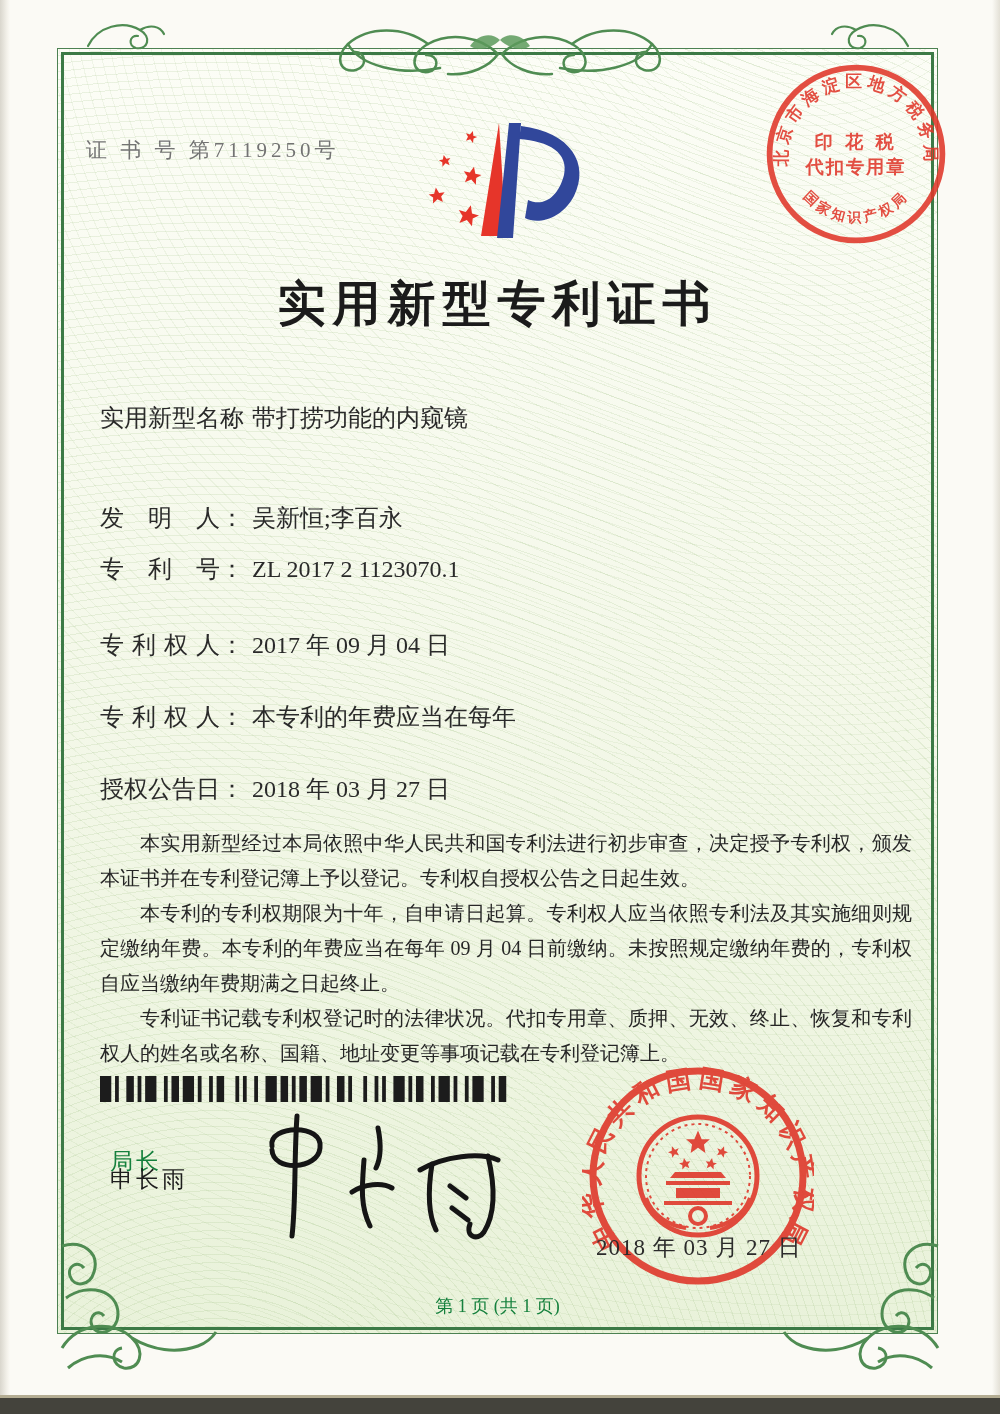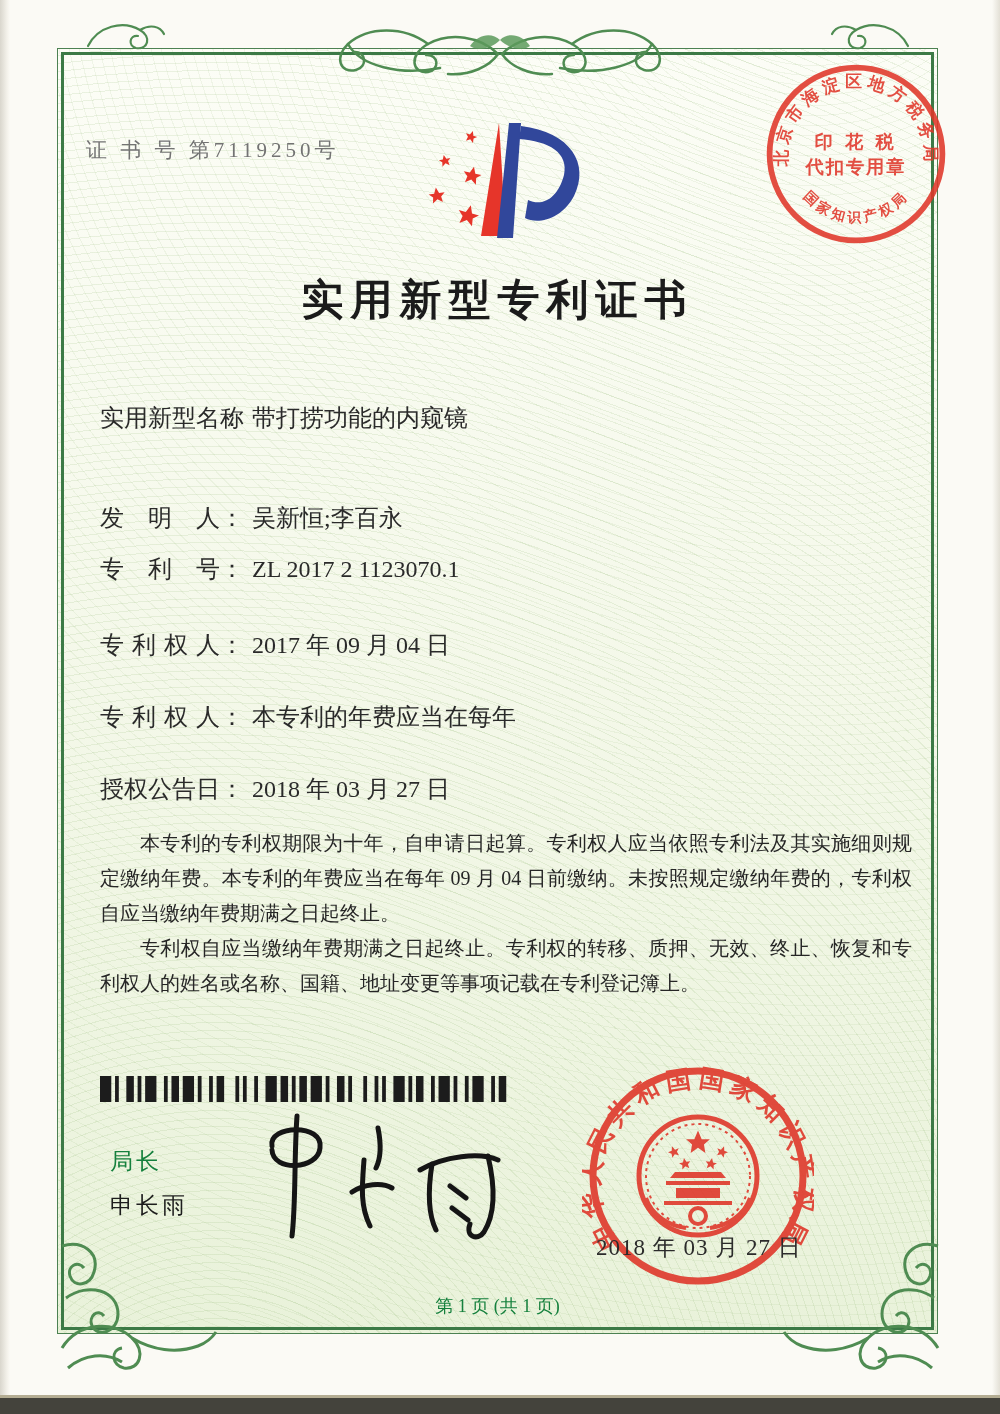--- a/index.html
+++ b/index.html
@@ -28,34 +28,34 @@
   }
   .frame::before{
     content:"";position:absolute;inset:3px;border:3px solid #3c7a46;pointer-events:none;
   }
 
   .cert-no{position:absolute;left:86px;top:136px;font-size:21px;letter-spacing:4px;color:#737373;}
 
   .logo{position:absolute;left:408px;top:110px;width:214px;height:158px;}
 
   .title{position:absolute;left:57px;top:272px;width:881px;text-align:center;
-    font-size:42px;font-weight:600;letter-spacing:7px;color:#1b1b1b;}
+    font-size:48px;font-weight:600;letter-spacing:7px;color:#1b1b1b;}
   .frow{position:absolute;left:100px;height:30px;font-size:24px;color:#2a2a2a;white-space:nowrap;}
   .frow .flabel{display:inline-block;width:120px;text-align:justify;text-align-last:justify;}
   .frow .fcolon{display:inline-block;margin-right:8px;}
   .r0{top:402px;} .r1{top:502px;} .r2{top:553px;} .r3{top:629px;} .r4{top:701px;} .r5{top:773px;}
 
   .paras{position:absolute;left:100px;top:826px;width:812px;font-size:20px;line-height:35px;color:#262626;}
   .paras p{margin:0;text-indent:2em;text-align:justify;}
 
   .barcode{position:absolute;left:100px;top:1076px;width:410px;height:26px;}
 
   .director-title{position:absolute;left:110px;top:1146px;font-size:23px;
     font-family:"Liberation Sans","DejaVu Sans",sans-serif;color:#15803d;letter-spacing:3px;}
-  .director-name{position:absolute;left:110px;top:1190px;font-size:23px;
+  .director-name{position:absolute;left:110px;top:1164px;font-size:23px;
     font-family:"Liberation Sans","DejaVu Sans",sans-serif;color:#1d1d1d;letter-spacing:3px;}
   .signature{position:absolute;left:252px;top:1108px;width:260px;height:135px;}
 
   .seal{position:absolute;left:582px;top:1060px;width:232px;height:232px;opacity:.9;}
   .seal-date{position:absolute;left:596px;top:1232px;font-size:23px;color:#2b2b2b;z-index:6;letter-spacing:1px;}
 
   .tax-stamp{position:absolute;left:760px;top:58px;width:192px;height:192px;opacity:.88;z-index:4;}
 
   .footer{position:absolute;left:57px;top:1294px;width:881px;text-align:center;font-size:18px;color:#15803d;}
 
@@ -177,22 +177,23 @@
   <span class="flabel">专利权人</span><span class="fcolon">：</span><span class="fvalue">2017 年 09 月 04 日</span>
 </div>
 <div class="frow r4">
   <span class="flabel">专利权人</span><span class="fcolon">：</span><span class="fvalue">本专利的年费应当在每年</span>
 </div>
 <div class="frow r5">
   <span class="flabel">授权公告日</span><span class="fcolon">：</span><span class="fvalue">2018 年 03 月 27 日</span>
 </div>
 
 <div class="paras">
+  <p>本实用新型经过本局依照中华人民共和国专利法进行初步审查，决定授予专利权，颁发本证书并在专利登记簿上予以登记。专利权自授权公告之日起生效。</p>
   <p>本专利的专利权期限为十年，自申请日起算。专利权人应当依照专利法及其实施细则规定缴纳年费。本专利的年费应当在每年 09 月 04 日前缴纳。未按照规定缴纳年费的，专利权自应当缴纳年费期满之日起终止。</p>
-  <p>专利权自应当缴纳年费期满之日起终止。专利权的转移、质押、无效、终止、恢复和专利权人的姓名或名称、国籍、地址变更等事项记载在专利登记簿上。</p>
+  <p>专利证书记载专利权登记时的法律状况。代扣专用章、质押、无效、终止、恢复和专利权人的姓名或名称、国籍、地址变更等事项记载在专利登记簿上。</p>
 </div>
 
 <svg class="barcode" preserveAspectRatio="none" viewBox="0 0 109 26">
     <rect x="0" y="0" width="3" height="26" fill="#1c1c1c"></rect>
     <rect x="4" y="0" width="1" height="26" fill="#1c1c1c"></rect>
     <rect x="7" y="0" width="2" height="26" fill="#1c1c1c"></rect>
     <rect x="10" y="0" width="1" height="26" fill="#1c1c1c"></rect>
     <rect x="12" y="0" width="3" height="26" fill="#1c1c1c"></rect>
     <rect x="17" y="0" width="1" height="26" fill="#1c1c1c"></rect>
     <rect x="19" y="0" width="2" height="26" fill="#1c1c1c"></rect>

